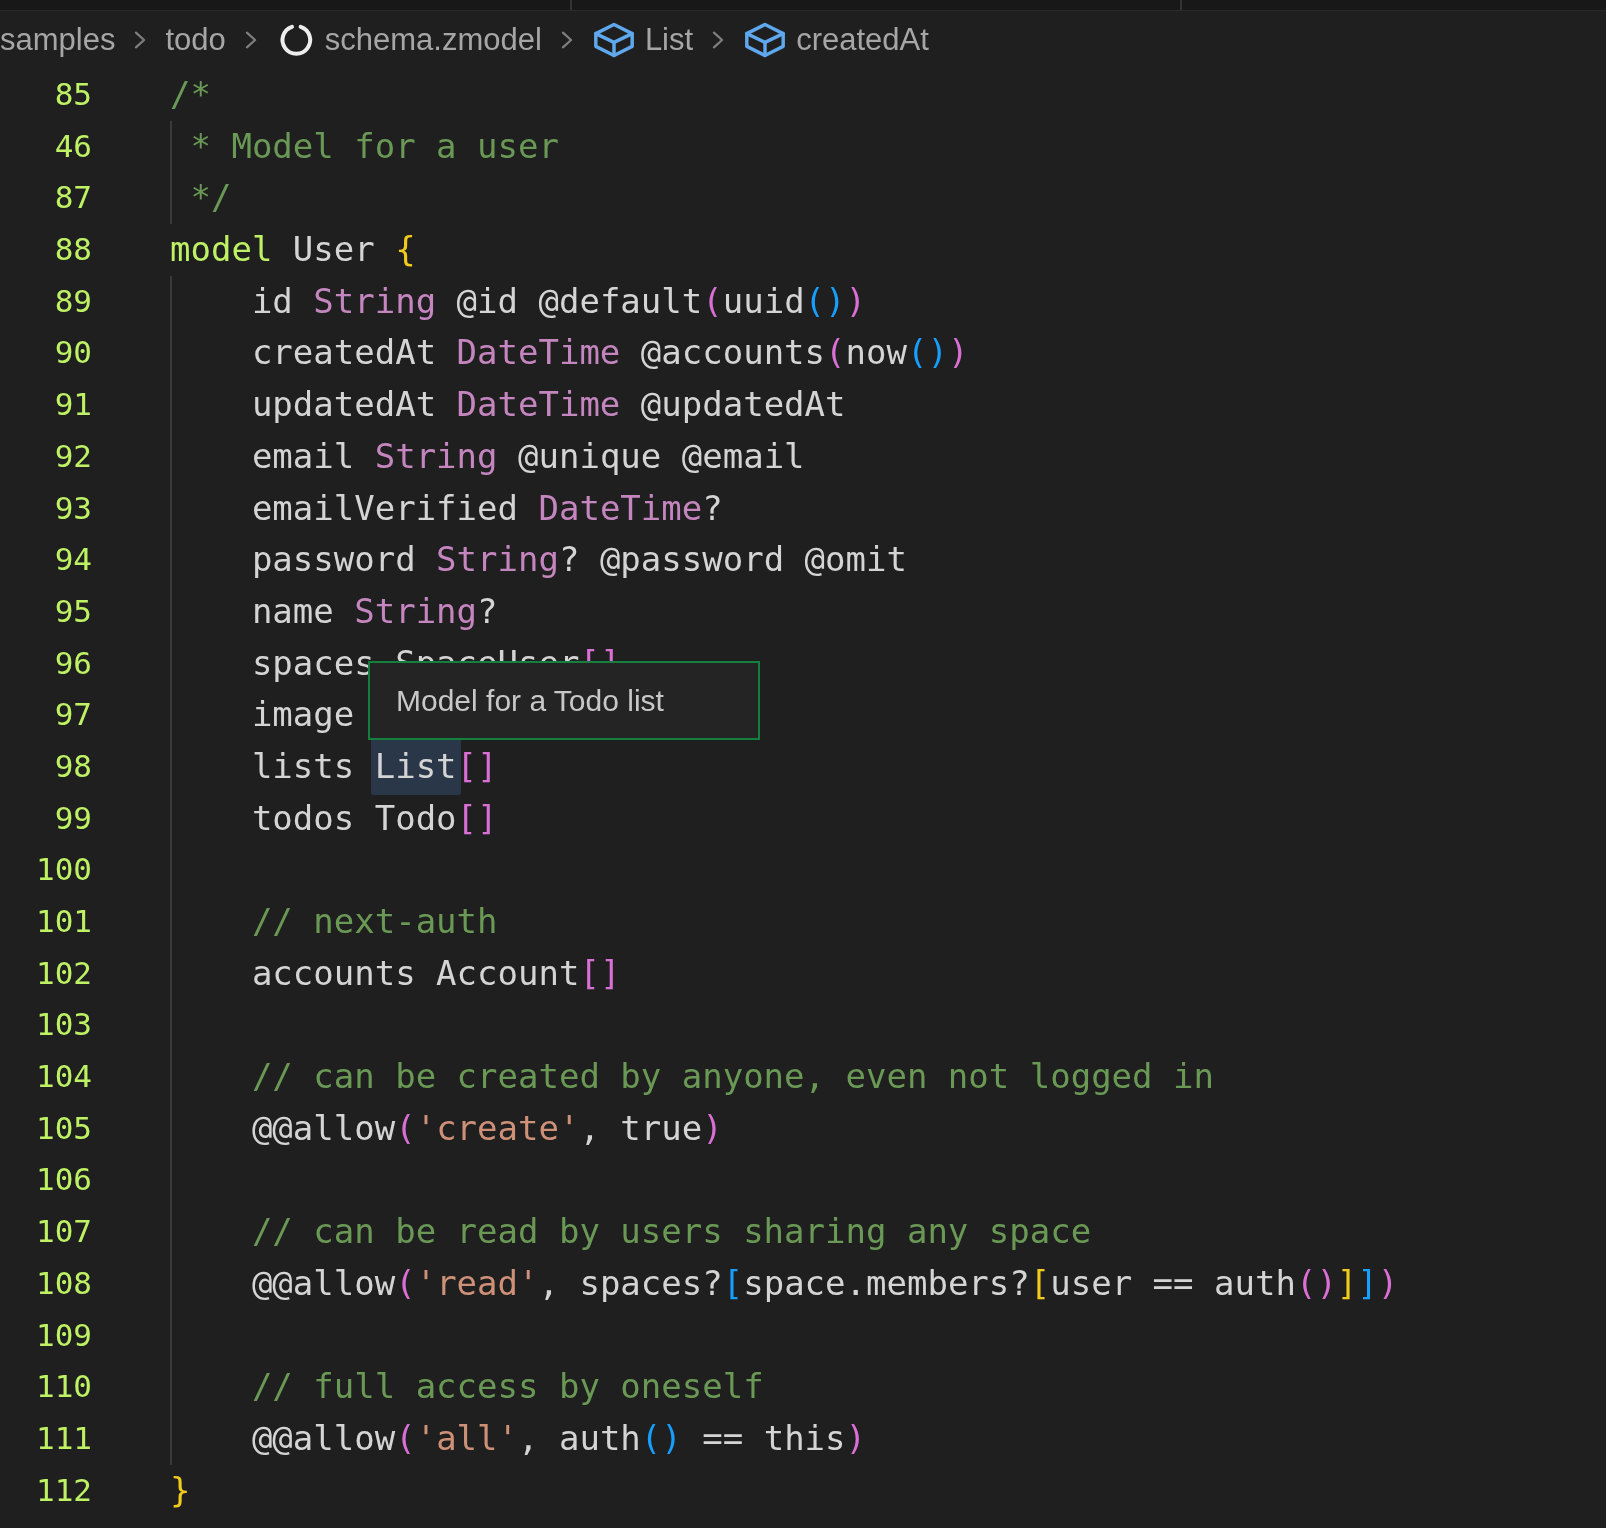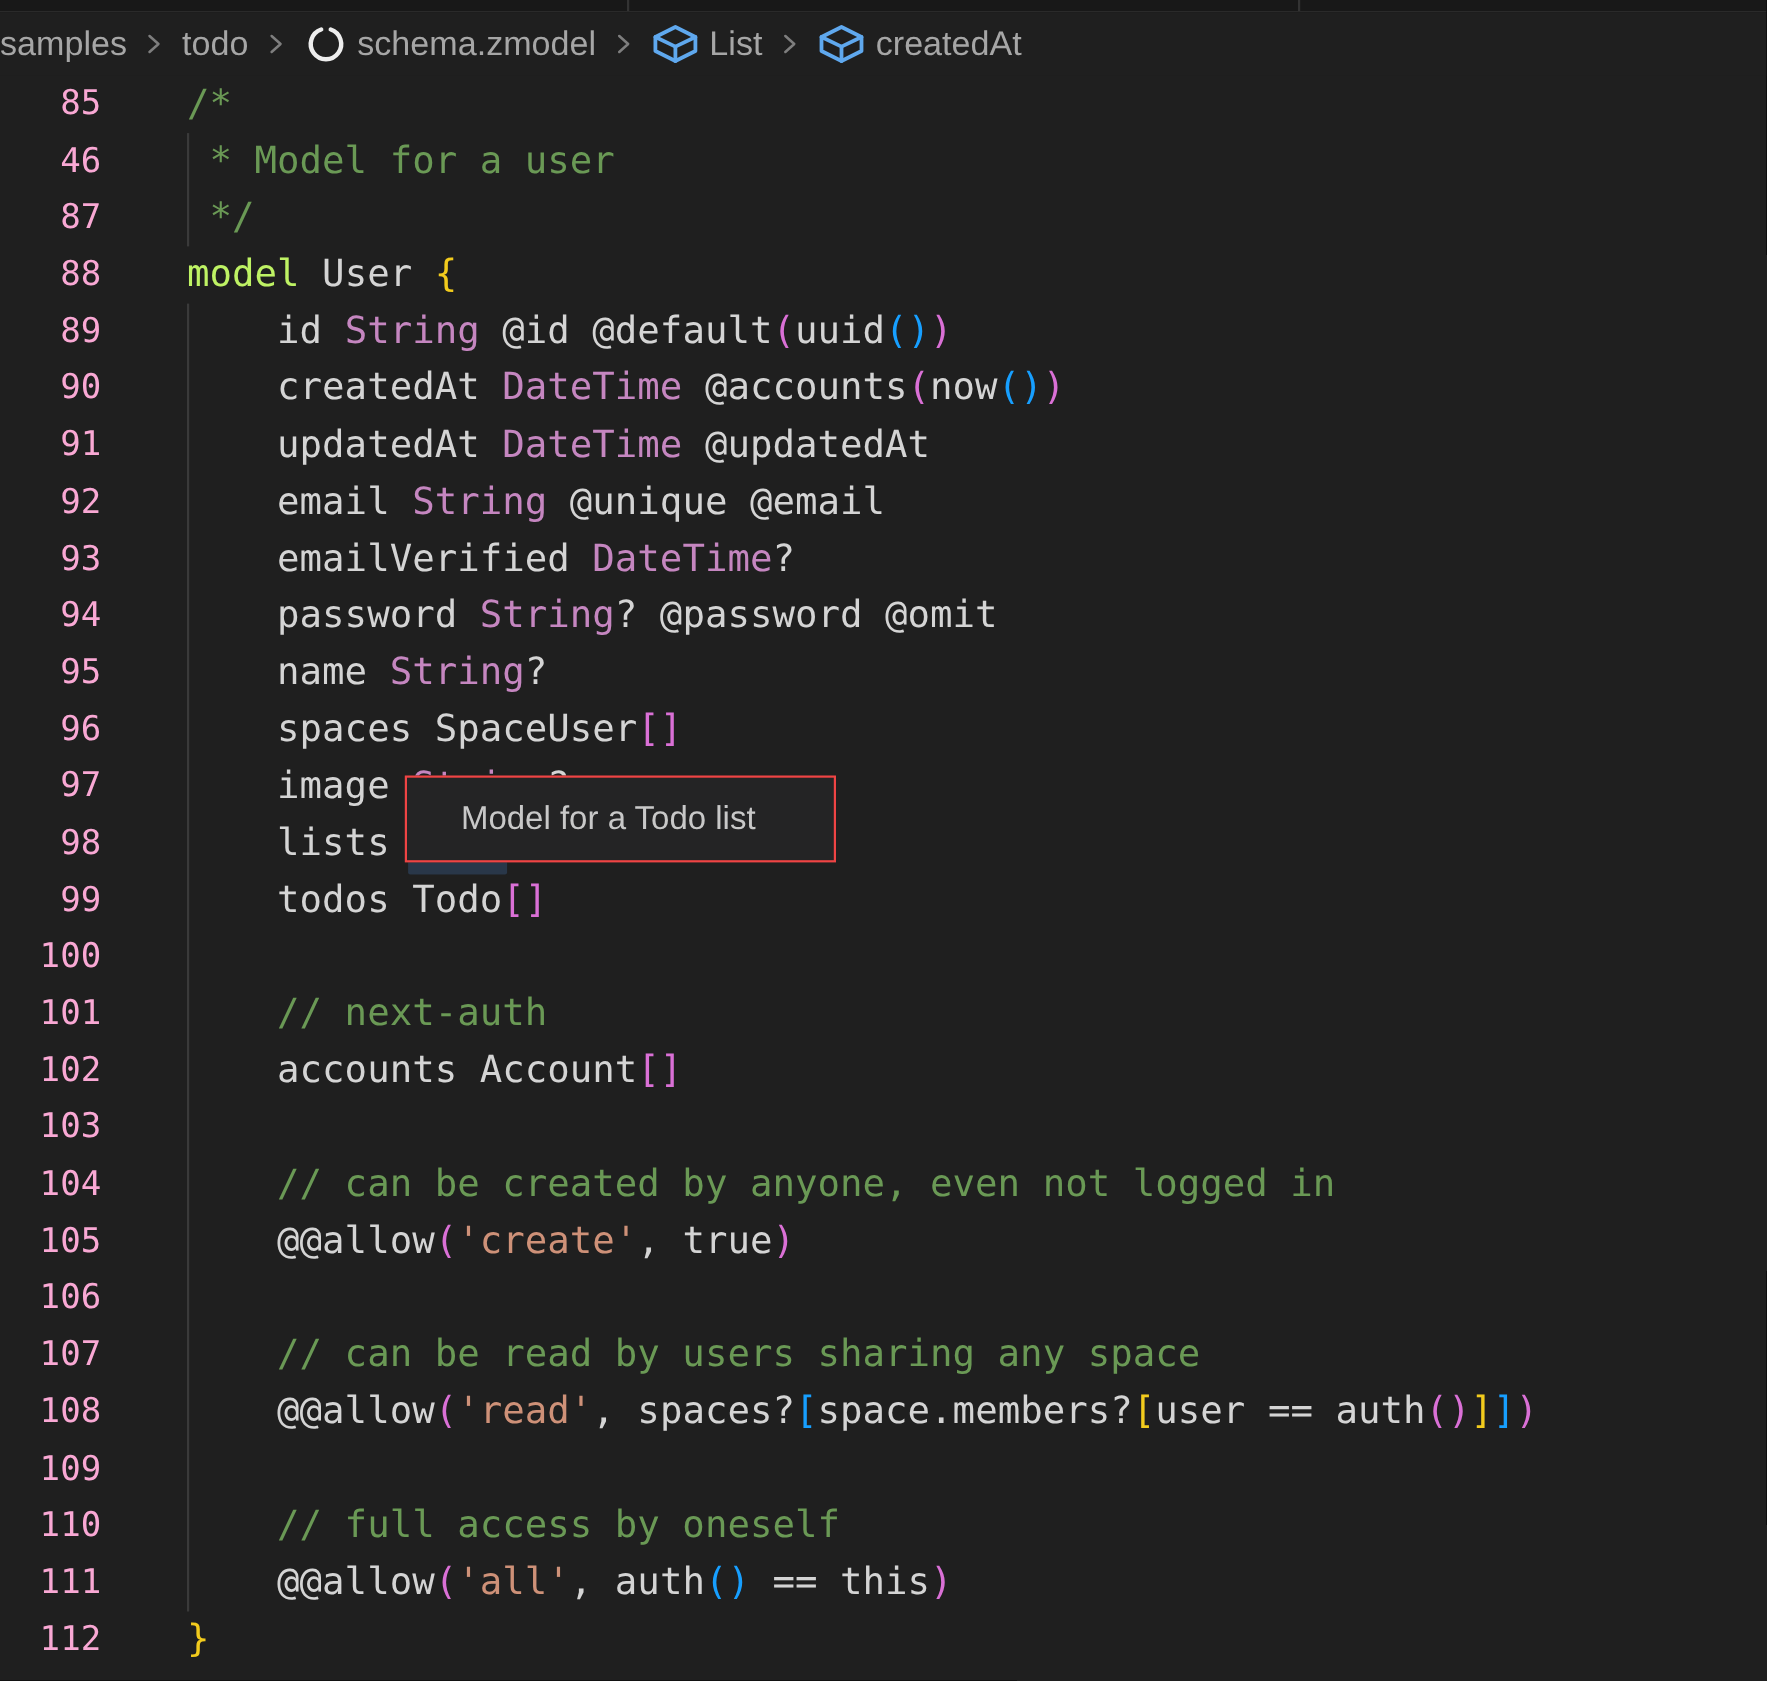--- a/index.html
+++ b/index.html
@@ -21,45 +21,45 @@
     font-family:"Liberation Sans", sans-serif;
     font-size:31px; color:#A6A6A6; background:#1F1F1F;
   }
   .crumb { display:flex; align-items:center; gap:9px; cursor:pointer; white-space:nowrap; }
   .crumb-sep { display:flex; align-items:center; }
   .crumb svg, .crumb-sep svg { display:block; }
 
   
   .code-area { position:relative; }
   .code-line { display:flex; height:51.7px; line-height:51.7px; font-size:34px; white-space:pre; }
-  .gutter { flex:none; width:92px; text-align:right; color:#f9a8d4; font-size:31px; }
+  .gutter { flex:none; width:92px; text-align:right; color:#bef264; font-size:31px; }
   .code-text { margin-left:78px; }
 
   .tok-fg { color:#D4D4D4; }
   .tok-kw { color:#bef264; }
   .tok-ty { color:#C586C0; }
   .tok-cm { color:#6A9955; }
   .tok-st { color:#CE9178; }
   .tok-b1 { color:#F2CB1D; }
   .tok-b2 { color:#DA70D6; }
   .tok-b3 { color:#179FFF; }
   .tok-hl { background:#293749; padding:9px 4px; margin:0 -4px; border-radius:2px; }
 
   .indent-guide { position:absolute; left:170px; width:2px; background:#3A3A3A; }
   .guide-a { top:52px; height:103px; }
   .guide-b { top:207px; height:1189px; }
 
   
   .hover-tooltip {
     position:absolute; left:368px; top:592px; width:392px; height:79px;
     box-sizing:border-box;
-    background:#242425; border:2px solid #ef4444;
-    display:flex; align-items:center; padding-left:49px;
+    background:#242425; border:2px solid #15803d;
+    display:flex; align-items:center; padding-left:26px;
     font-family:"Liberation Sans", sans-serif;
-    font-size:30px; color:#C8C8C8; z-index:5; white-space:nowrap;margin-top:44px;
+    font-size:30px; color:#C8C8C8; z-index:5; white-space:nowrap;
   }
 </style>
 </head>
 <body>
 
 <div class="screen">
 
   <div class="tabstrip">
     <div class="tab-divider d1"></div>
     <div class="tab-divider d2"></div>

